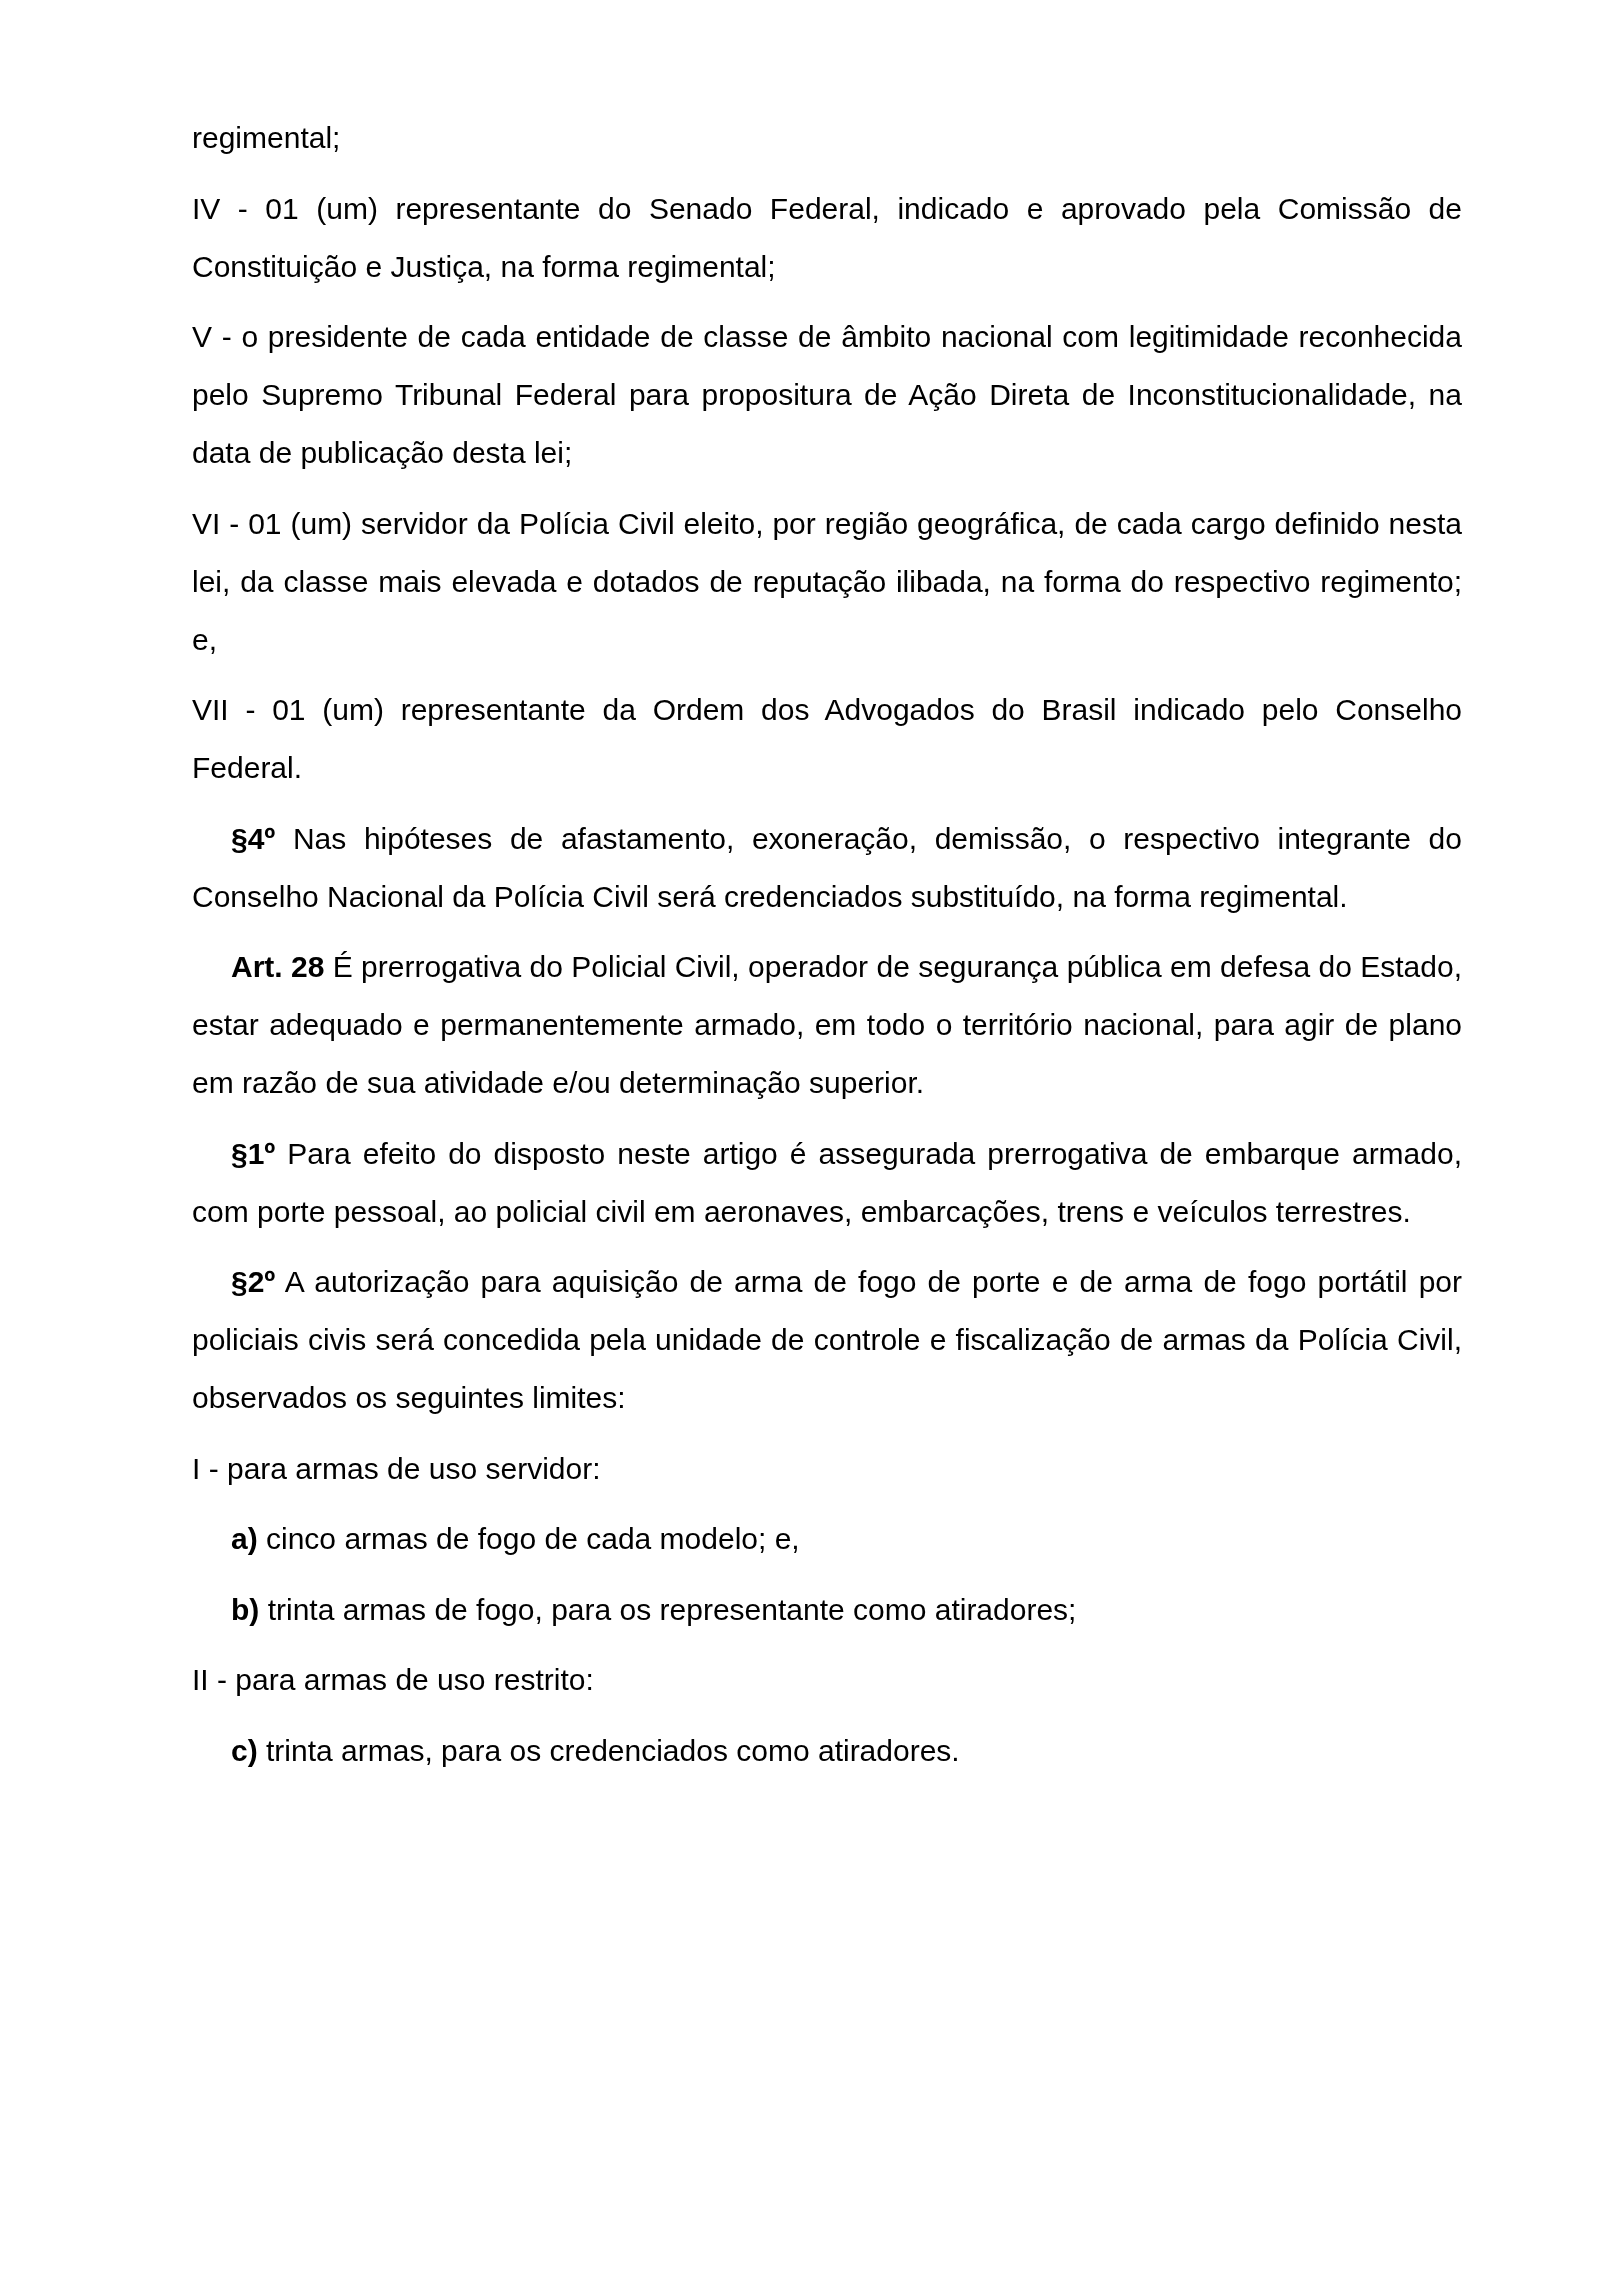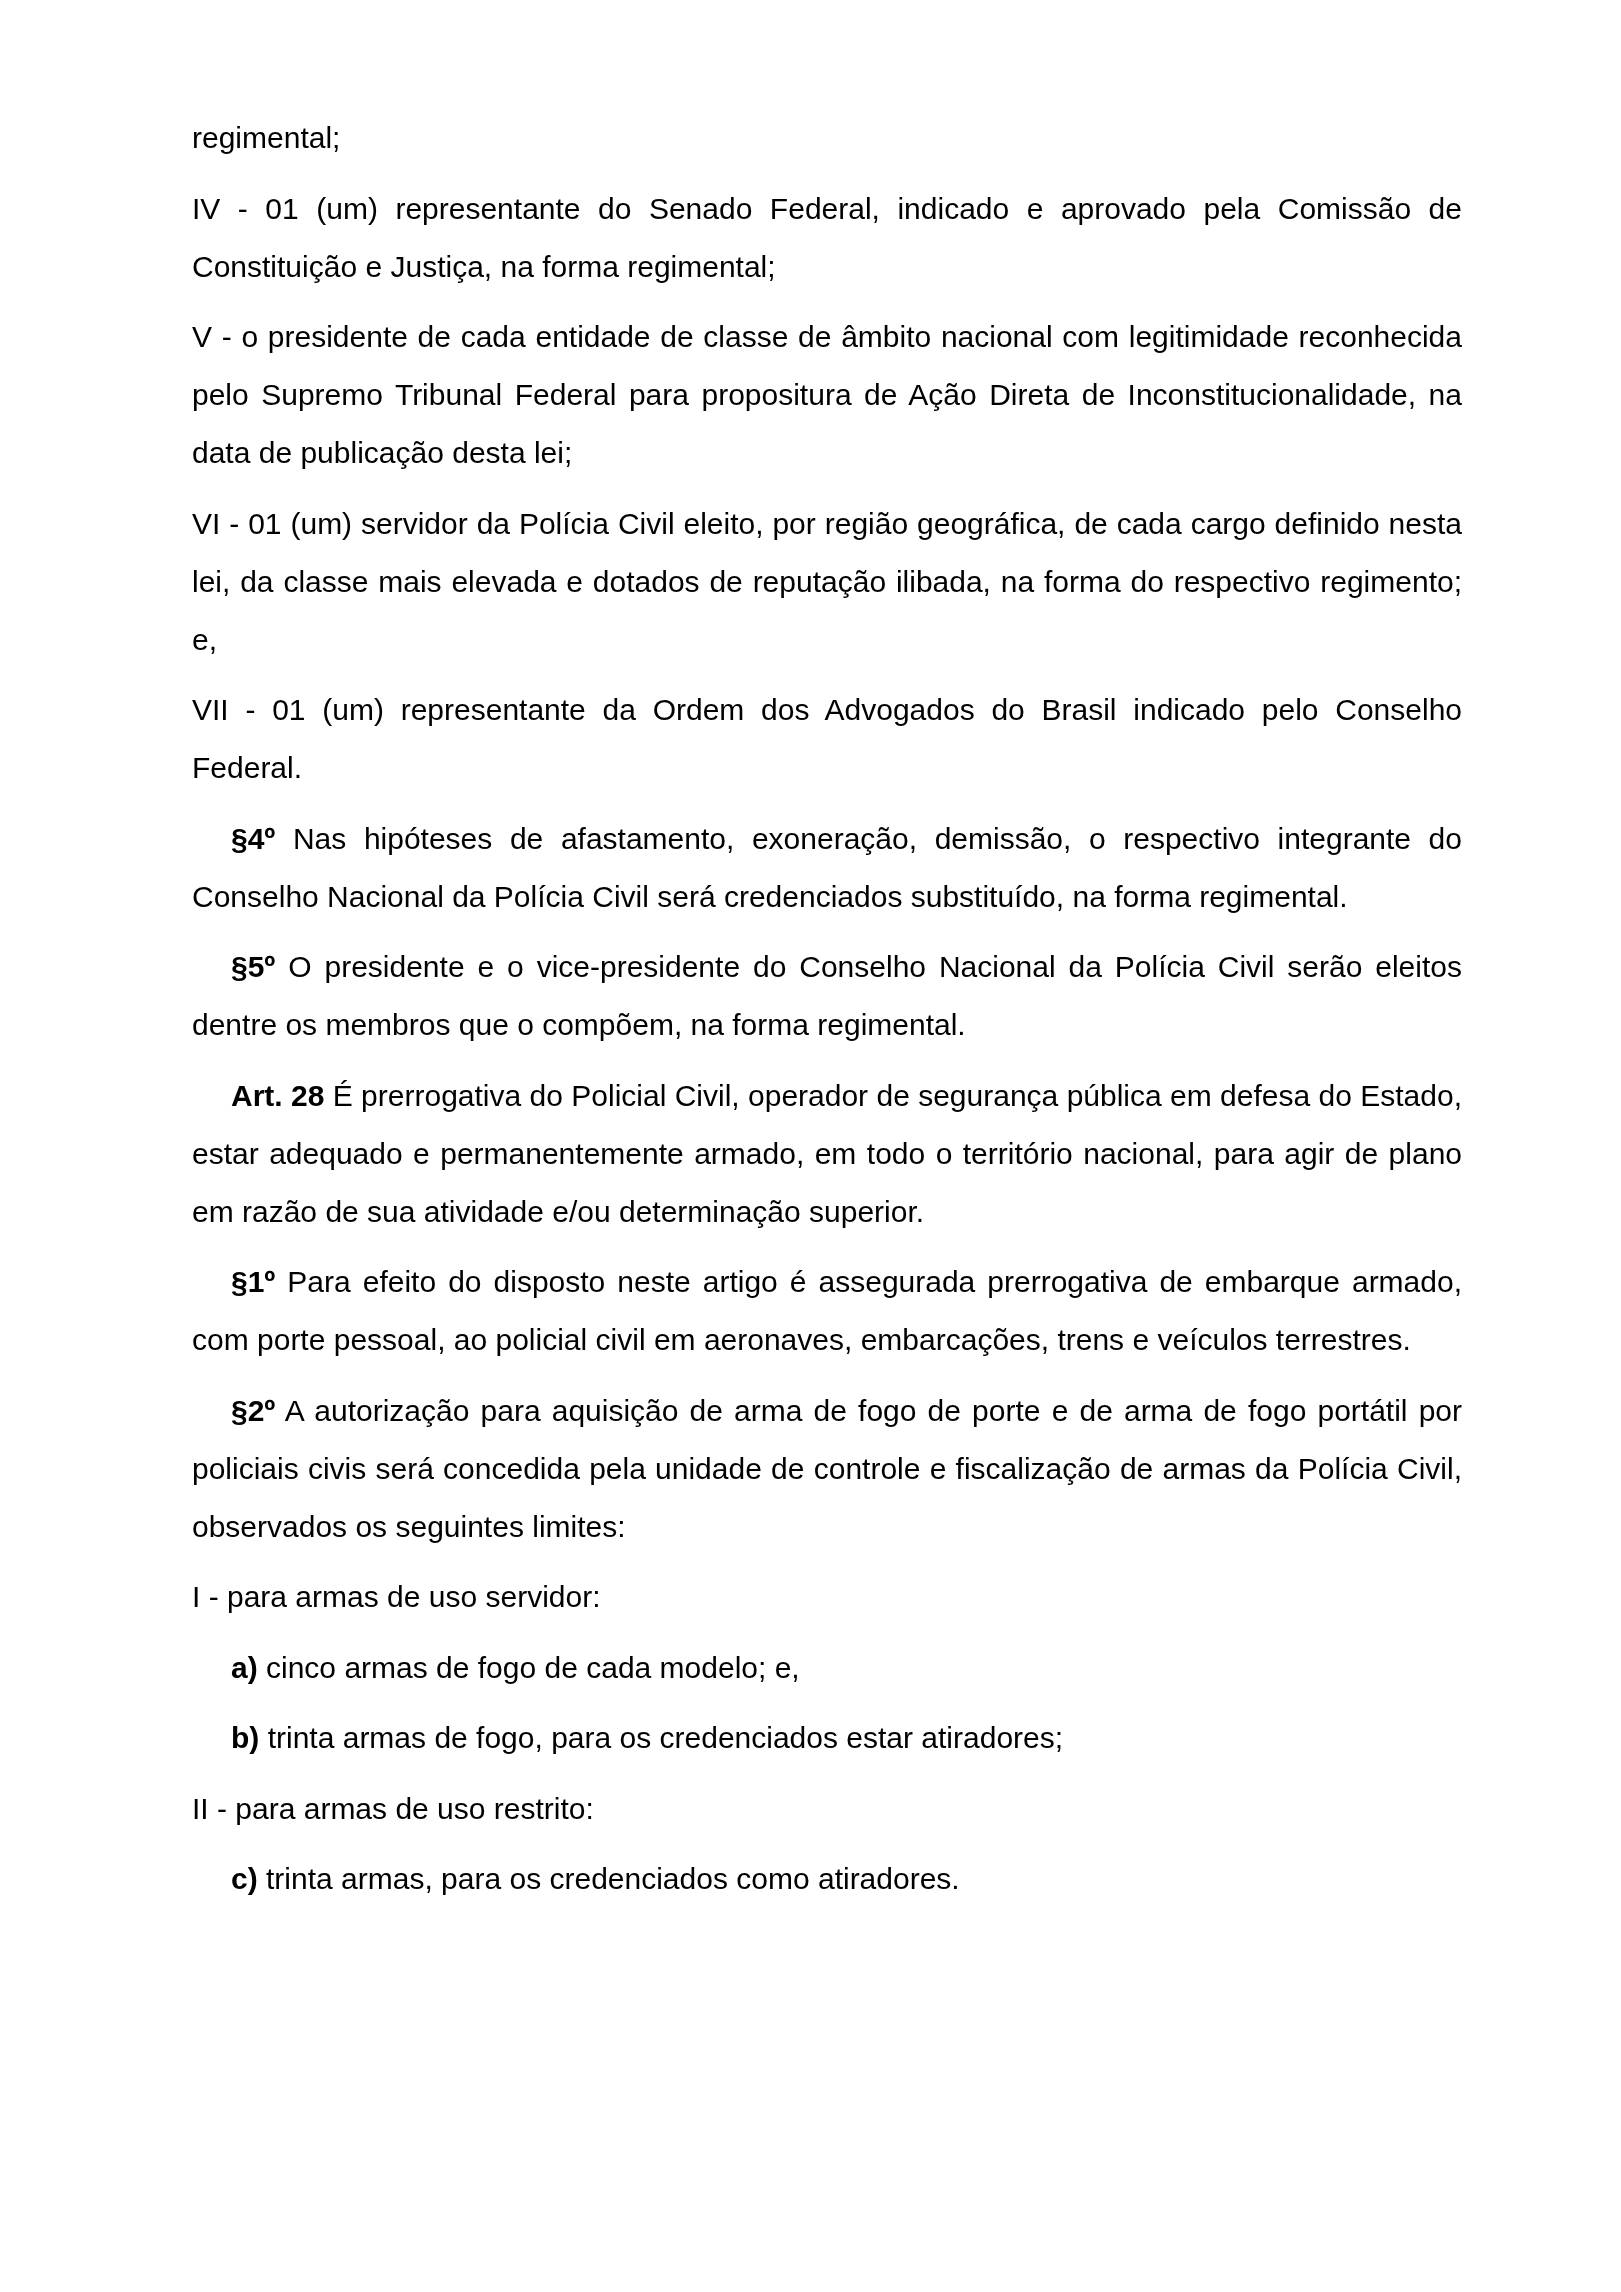--- a/index.html
+++ b/index.html
@@ -51,24 +51,23 @@
 <body>
 
 <div class="doc-page">
   <div class="doc-body" id="doc-body">
       <p class="para"><span>regimental;</span></p>
       <p class="para"><span>IV - 01 (um) representante do Senado Federal, indicado e aprovado pela Comissão de Constituição e Justiça, na forma regimental;</span></p>
       <p class="para"><span>V - o presidente de cada entidade de classe de âmbito nacional com legitimidade reconhecida pelo Supremo Tribunal Federal para propositura de Ação Direta de Inconstitucionalidade, na data de publicação desta lei;</span></p>
       <p class="para"><span>VI - 01 (um) servidor da Polícia Civil eleito, por região geográfica, de cada cargo definido nesta lei, da classe mais elevada e dotados de reputação ilibada, na forma do respectivo regimento; e,</span></p>
       <p class="para"><span>VII - 01 (um) representante da Ordem dos Advogados do Brasil indicado pelo Conselho Federal.</span></p>
       <p class="para"><span class="b">§4º</span><span> Nas hipóteses de afastamento, exoneração, demissão, o respectivo integrante do Conselho Nacional da Polícia Civil será credenciados substituído, na forma regimental.</span></p>
-      <p class="para"><span class="b">§5º</span><span> O presidente e o vice-presidente do Conselho Nacional da Polícia Civil  serão eleitos dentre os membros que o compõem, na forma regimental.</span></p>
       <p class="para"><span class="b">Art. 28</span><span> É prerrogativa do Policial Civil, operador de segurança pública em defesa do Estado, estar adequado e permanentemente armado, em todo o território nacional, para agir de plano em razão de sua atividade e/ou determinação superior.</span></p>
       <p class="para"><span class="b">§1º</span><span> Para efeito do disposto neste artigo é assegurada prerrogativa de embarque armado, com porte pessoal, ao policial civil em aeronaves, embarcações, trens e veículos terrestres.</span></p>
       <p class="para"><span class="b">§2º</span><span> A autorização para aquisição de arma de fogo de porte e de arma de fogo portátil por policiais civis será concedida pela unidade de controle e fiscalização de armas da Polícia Civil, observados os seguintes limites:</span></p>
       <p class="para"><span>I - para armas de uso servidor:</span></p>
       <p class="para"><span class="b">a)</span><span> cinco armas de fogo de cada modelo; e,</span></p>
-      <p class="para"><span class="b">b)</span><span> trinta armas de fogo, para os credenciados estar atiradores;</span></p>
+      <p class="para"><span class="b">b)</span><span> trinta armas de fogo, para os representante como atiradores;</span></p>
       <p class="para"><span>II - para armas de uso restrito:</span></p>
       <p class="para"><span class="b">c)</span><span> trinta armas, para os credenciados como atiradores.</span></p>
     </div>
 </div>
 
 
 </body></html>

